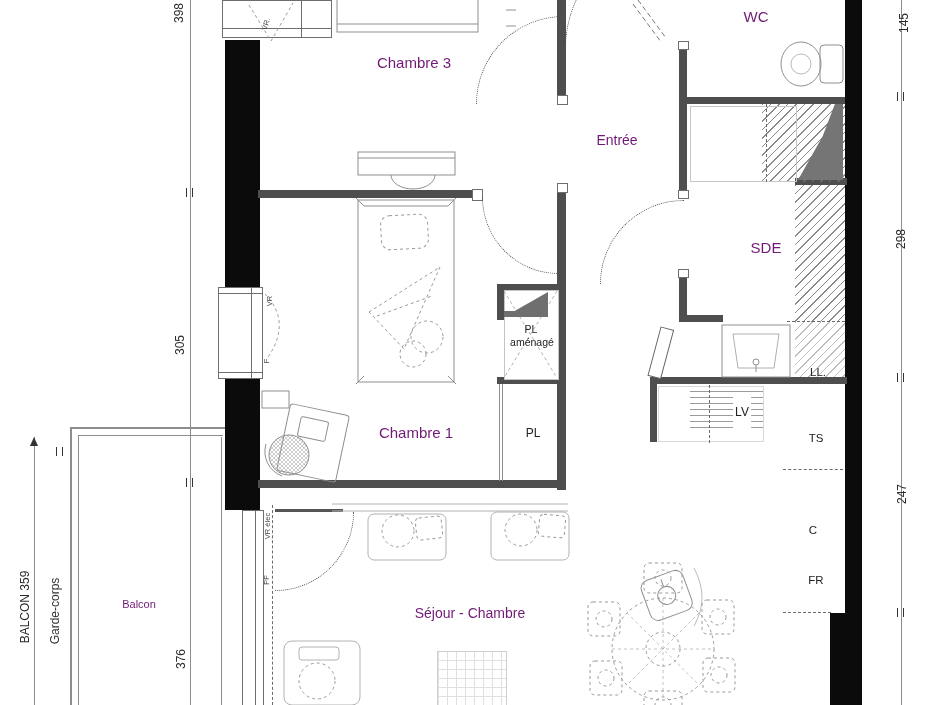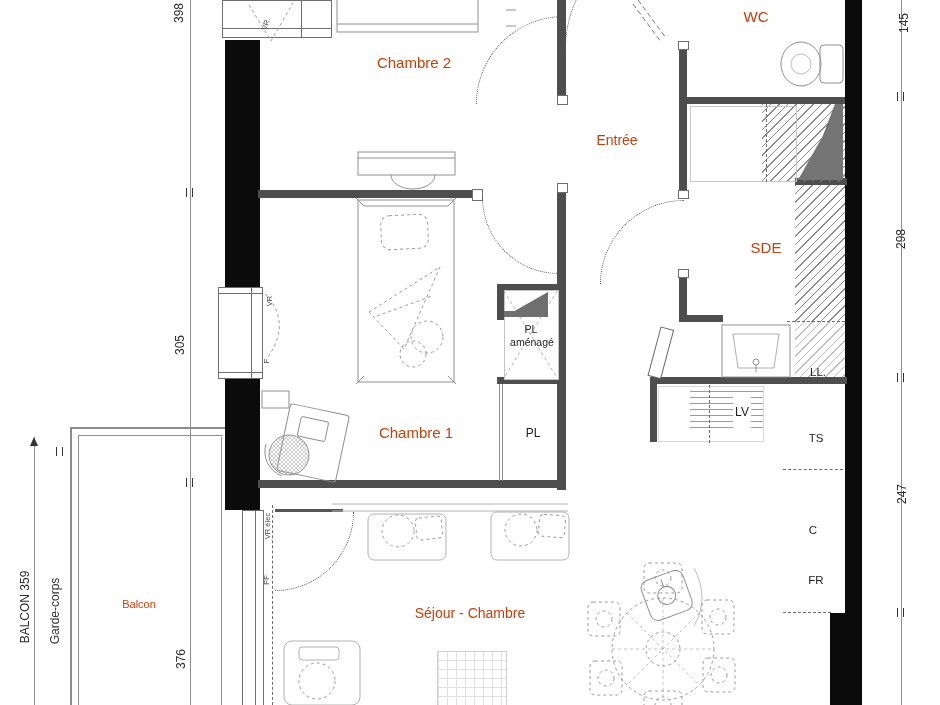--- a/index.html
+++ b/index.html
@@ -6,21 +6,21 @@
   .stage{position:relative;width:940px;height:705px;background:#ffffff;overflow:hidden;
          font-family:"Liberation Sans",sans-serif;color:#161616}
   .abs{position:absolute}
   .wb{position:absolute;background:#0b0b0b}
   .wg{position:absolute;background:#4e4e4e}
   .thin{position:absolute;background:#8d8d8d}
   .lite{position:absolute;border:1px solid #c7c7c7;background:#fff}
   .win{position:absolute;background:#fff;border:1px solid #6e6e6e}
   .mull{position:absolute;background:#6e6e6e}
   .jamb{position:absolute;background:#fff;border:1px solid #6e6e6e}
-  .lbl{position:absolute;transform:translate(-50%,-50%);white-space:nowrap;color:#c2410c}
+  .lbl{position:absolute;transform:translate(-50%,-50%);white-space:nowrap;color:#701a75}
   .room{font-size:15px}
   .mid{font-size:14px}
   .small{font-size:11.5px;color:#222}
   .tinylbl{font-size:10.5px;color:#222}
   .dim{position:absolute;font-size:12px;color:#2b2b2b;white-space:nowrap;
        transform:translate(-50%,-50%) rotate(-90deg)}
   .tag{position:absolute;font-size:7.5px;color:#444;white-space:nowrap;
        transform:translate(-50%,-50%) rotate(-90deg)}
   .whbg{background:#fff;padding:12px 2px}
   .dimline{position:absolute;background:#8d8d8d}
@@ -229,21 +229,21 @@
       <rect x="539" y="515" width="26" height="22" rx="4" class="d" transform="rotate(5 552 526)"></rect>
     </g>
 
     <g>
       <rect x="284" y="641" width="76" height="64" rx="8" class="s2"></rect>
       <rect x="299" y="647" width="40" height="13" rx="3" class="s2"></rect>
       <circle cx="317" cy="681" r="18" class="d"></circle>
     </g>
   </svg>
 
-  <div class="lbl room" style="left:414px;top:62px">Chambre 2</div>
+  <div class="lbl room" style="left:414px;top:62px">Chambre 3</div>
   <div class="lbl room" style="left:756px;top:16px">WC</div>
   <div class="lbl mid" style="left:617px;top:140px">Entrée</div>
   <div class="lbl room" style="left:766px;top:247px">SDE</div>
   <div class="lbl room" style="left:416px;top:432px">Chambre 1</div>
   <div class="lbl mid" style="left:139px;top:604px;font-size:11px">Balcon</div>
   <div class="lbl mid" style="left:470px;top:613px">Séjour - Chambre</div>
   <div class="lbl tinylbl" style="left:531px;top:329px">PL</div>
   <div class="lbl tinylbl" style="left:532px;top:342px">aménagé</div>
   <div class="lbl small" style="left:533px;top:433px;font-size:12px">PL</div>
   <div class="lbl small whbg" style="left:742px;top:412px;font-size:12px">LV</div>

